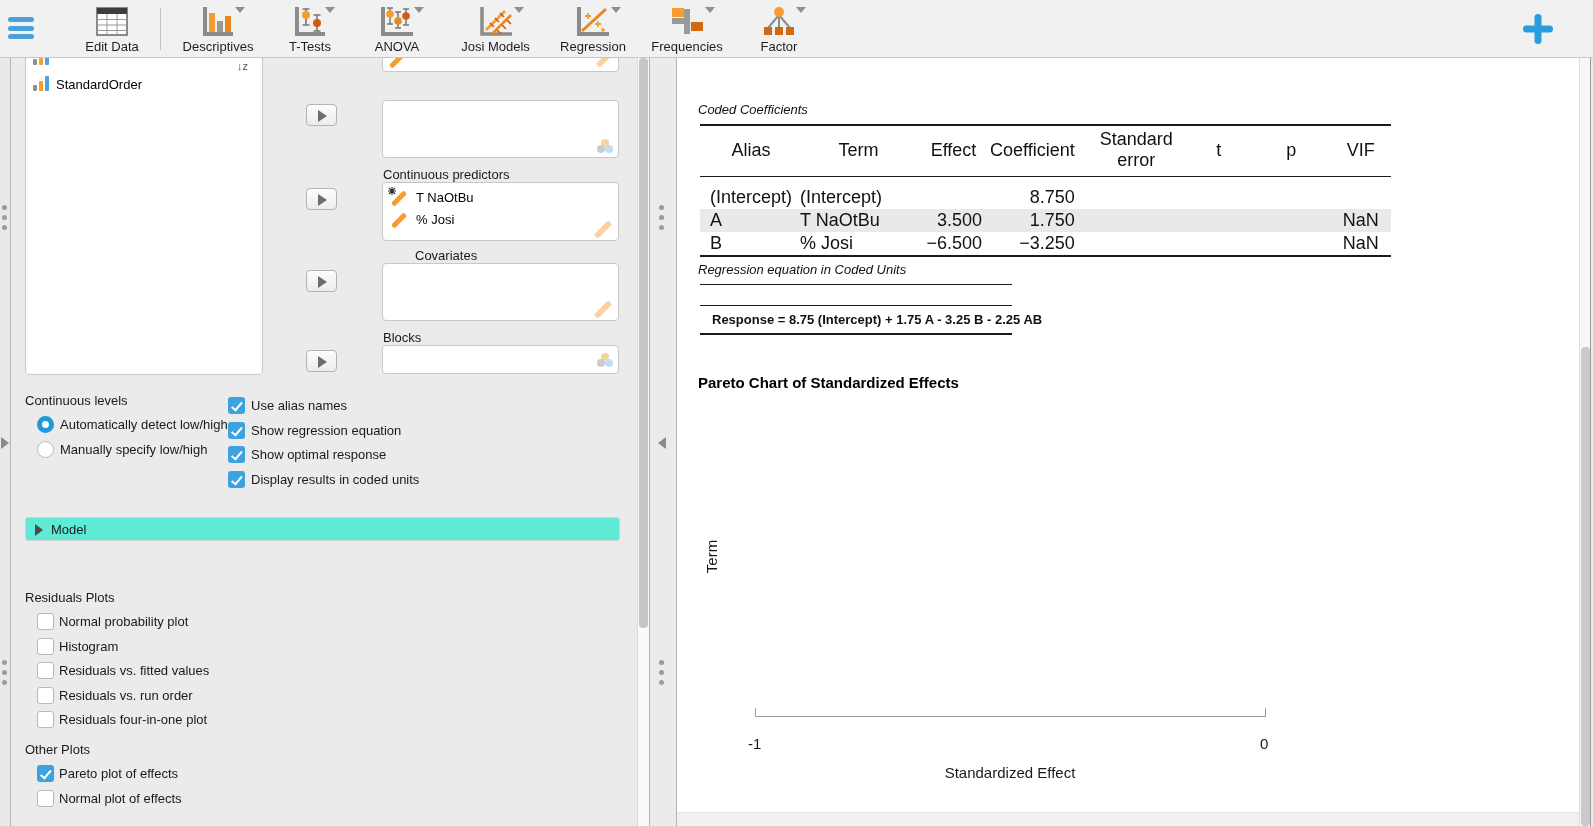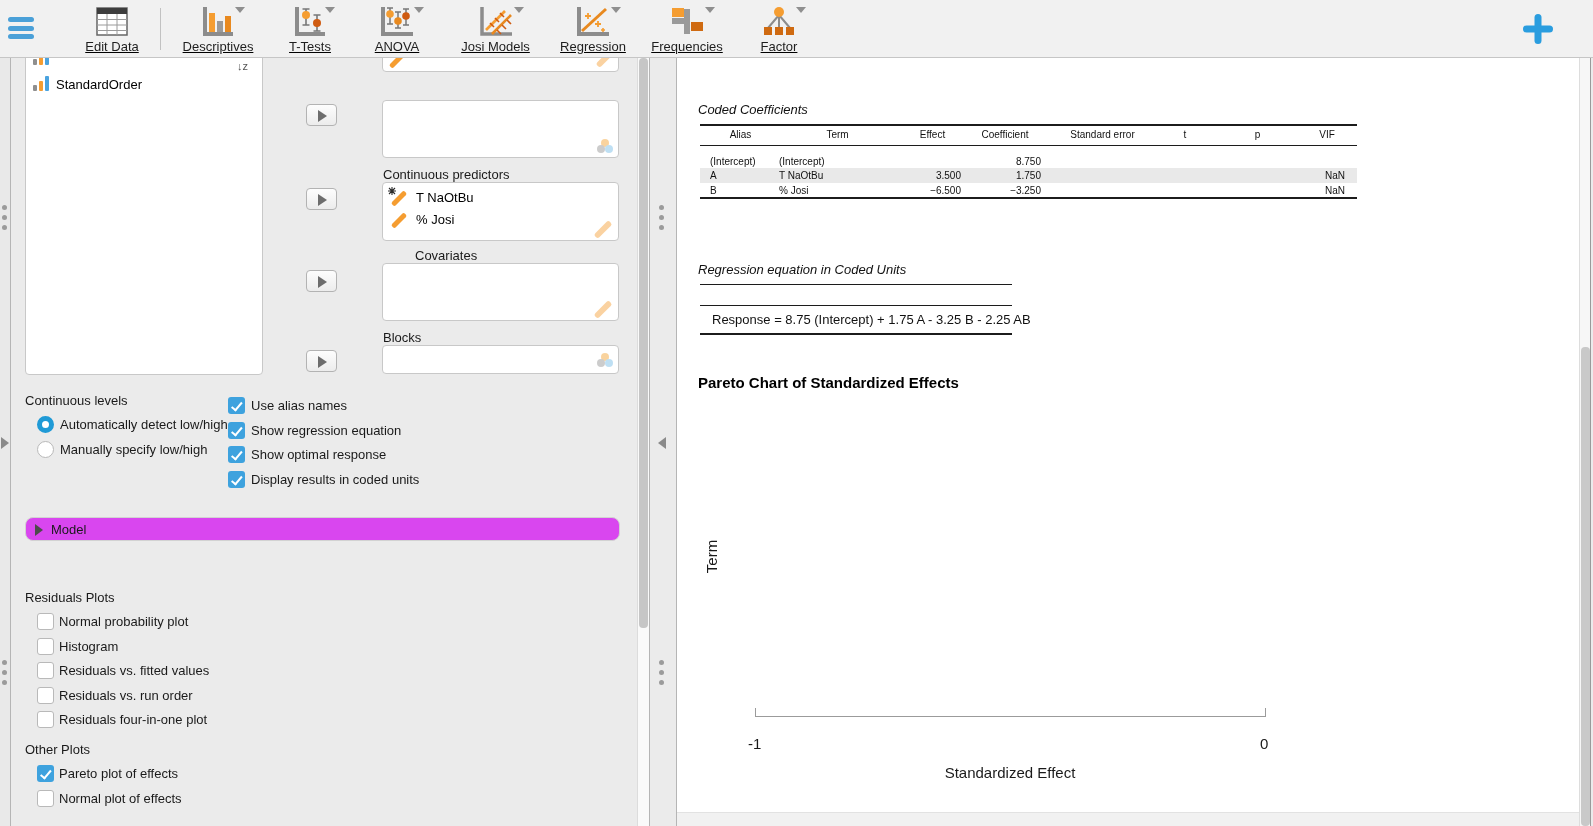--- a/index.html
+++ b/index.html
@@ -5,21 +5,21 @@
   * { margin:0; padding:0; box-sizing:border-box; }
   html,body { width:1593px; height:826px; overflow:hidden; }
   body { font-family:"Liberation Sans", sans-serif; background:#ebebeb; }
   .app { position:relative; width:1593px; height:826px; background:#ebebeb; }
 
   
   .toolbar { position:absolute; left:0; top:0; width:1593px; height:58px;
              background:#f1f1f1; border-bottom:1px solid #c6c6c6; z-index:50; }
   .hamburger { position:absolute; left:8px; top:17px; width:26px; height:24px; cursor:pointer; }
   .hamburger div { width:26px; height:5px; border-radius:2.5px; background:#4aa0d8; margin-bottom:3.5px; }
-  .tb-item { position:absolute; top:2px; height:54px; text-align:center; cursor:pointer;text-decoration:underline; }
+  .tb-item { position:absolute; top:2px; height:54px; text-align:center; cursor:pointer; }
   .tb-icon { position:relative; height:36px; display:flex; align-items:flex-end; justify-content:center; }
   .tb-label { font-size:13px; color:#1e1e1e; margin-top:1px; white-space:nowrap; }
   .caret { position:absolute; top:5px; width:0; height:0;
            border-left:5px solid transparent; border-right:5px solid transparent;
            border-top:6px solid #8f8f8f; }
   .tb-sep { position:absolute; left:160px; top:8px; width:1px; height:42px; background:#c2c2c2; }
   .plus-btn { position:absolute; left:1522px; top:13px; width:32px; height:32px; cursor:pointer; }
 
   
   .left-edge { position:absolute; left:0; top:58px; width:11px; height:768px;
@@ -55,22 +55,22 @@
                      border-top:6px solid transparent; border-bottom:6px solid transparent;
                      border-left:9px solid #6d6d6d; }
   .cb { position:absolute; width:17px; height:17px; border-radius:3px; }
   .cb.on { background:#3ea2de; }
   .cb.on::after { content:""; position:absolute; left:6px; top:2.5px; width:4px; height:8.5px;
                   border:solid #fff; border-width:0 2px 2px 0; transform:rotate(40deg); }
   .cb.off { background:#fff; border:1px solid #b9b9b9; }
   .radio { position:absolute; width:17px; height:17px; border-radius:50%; background:#fff; }
   .radio.on { border:5px solid #1f9ad6; }
   .radio.off { border:1px solid #b9b9b9; }
-  .section-bar { position:absolute; left:25px; width:595px; height:24px; background:#d946ef;
-                 border:1px solid #d2d2d2; border-radius:8px; cursor:pointer; }
+  .section-bar { position:absolute; left:25px; width:595px; height:24px; background:#5eead4;
+                 border:1px solid #d2d2d2; border-radius:3px; cursor:pointer; }
   .section-bar .s-lbl { position:absolute; left:25px; top:4px; font-size:13px; color:#1a1a1a; }
   .s-tri-r { position:absolute; left:9px; top:6px; width:0; height:0;
              border-top:6px solid transparent; border-bottom:6px solid transparent; border-left:8px solid #4c4c4c; }
   .s-tri-d { position:absolute; left:8px; top:8px; width:0; height:0;
              border-left:6px solid transparent; border-right:6px solid transparent; border-top:8px solid #4c4c4c; }
 
   
   .ordinal-icon { position:absolute; width:16px; height:15px; }
   .ordinal-icon i { position:absolute; bottom:0; display:block; border-radius:1px; }
   .ordinal-icon .b1 { left:0; width:4px; height:6px; background:#8f8f8f; }
@@ -84,39 +84,39 @@
   .nominal-icon i { position:absolute; width:8px; height:8px; border-radius:50%; }
   .nominal-icon .c1 { left:4px; top:0; background:#f5a93f; }
   .nominal-icon .c2 { left:0; top:6px; background:#9a9a9a; }
   .nominal-icon .c3 { left:8px; top:6px; background:#7fc0e8; }
   .star-badge { position:absolute; width:8px; height:8px; }
   .var-item { position:absolute; font-size:13px; color:#000000; white-space:nowrap; }
   .sort-label { position:absolute; font-size:11px; color:#555; }
 
   
   .res-title { position:absolute; font-size:13px; font-style:italic; color:#111; white-space:nowrap; }
-  .jasp-table { position:absolute; border-collapse:collapse; font-size:10px; color:#111; }
+  .jasp-table { position:absolute; border-collapse:collapse; font-size:18px; color:#111; }
   .jasp-table thead th { border-top:2px solid #1c1c1c; border-bottom:1px solid #1c1c1c;
                          font-weight:normal; padding:3px 4px 5px; text-align:center; }
   .jasp-table tbody td { padding:1px 4px; height:15px; }
   .jasp-table tbody tr:first-child td { padding-top:10px; }
   .jasp-table tbody tr:nth-child(even) td { background:#e9e9e9; }
   .jasp-table tbody tr:last-child td { border-bottom:2px solid #1c1c1c; }
   .c-alias { width:75px; text-align:left; padding-left:10px !important; }
   .c-term  { width:125px; text-align:left; }
   .c-effect{ width:65px; text-align:right; }
   .c-coef  { width:80px; text-align:right; }
   .c-se    { width:115px; text-align:center; }
   .c-t     { width:50px; text-align:center; }
   .c-p     { width:95px; text-align:center; }
   .c-vif   { width:52px; text-align:right; padding-right:12px !important; }
 
   .reg-box { position:absolute; left:700px; top:284px; width:312px; border-top:1px solid #1c1c1c; }
   .reg-head { height:21px; border-bottom:1px solid #1c1c1c; }
-  .reg-row { font-size:13px; color:#111; padding:6px 0 6px 12px; border-bottom:2px solid #1c1c1c; white-space:nowrap; }
+  .reg-row { font-size:13px; color:#111; padding:6px 0 6px 12px; border-bottom:2px solid #1c1c1c; white-space:nowrap;font-weight:bold; }
   .pareto-heading { position:absolute; font-size:15px; font-weight:bold; color:#000; white-space:nowrap; }
   .chart-ylabel { position:absolute; font-size:15px; color:#1a1a1a; transform:rotate(-90deg); transform-origin:center; }
   .chart-axis { position:absolute; left:755px; top:716px; width:511px; height:1px; background:#9b9b9b; }
   .chart-endtick { position:absolute; top:708px; width:1px; height:9px; background:#9b9b9b; }
   .chart-tick-label { position:absolute; font-size:15px; color:#1a1a1a; }
   .chart-xlabel { position:absolute; left:880px; top:764px; width:260px; text-align:center;
                   font-size:15px; color:#1a1a1a; }
 </style>
 </head>
 <body>

